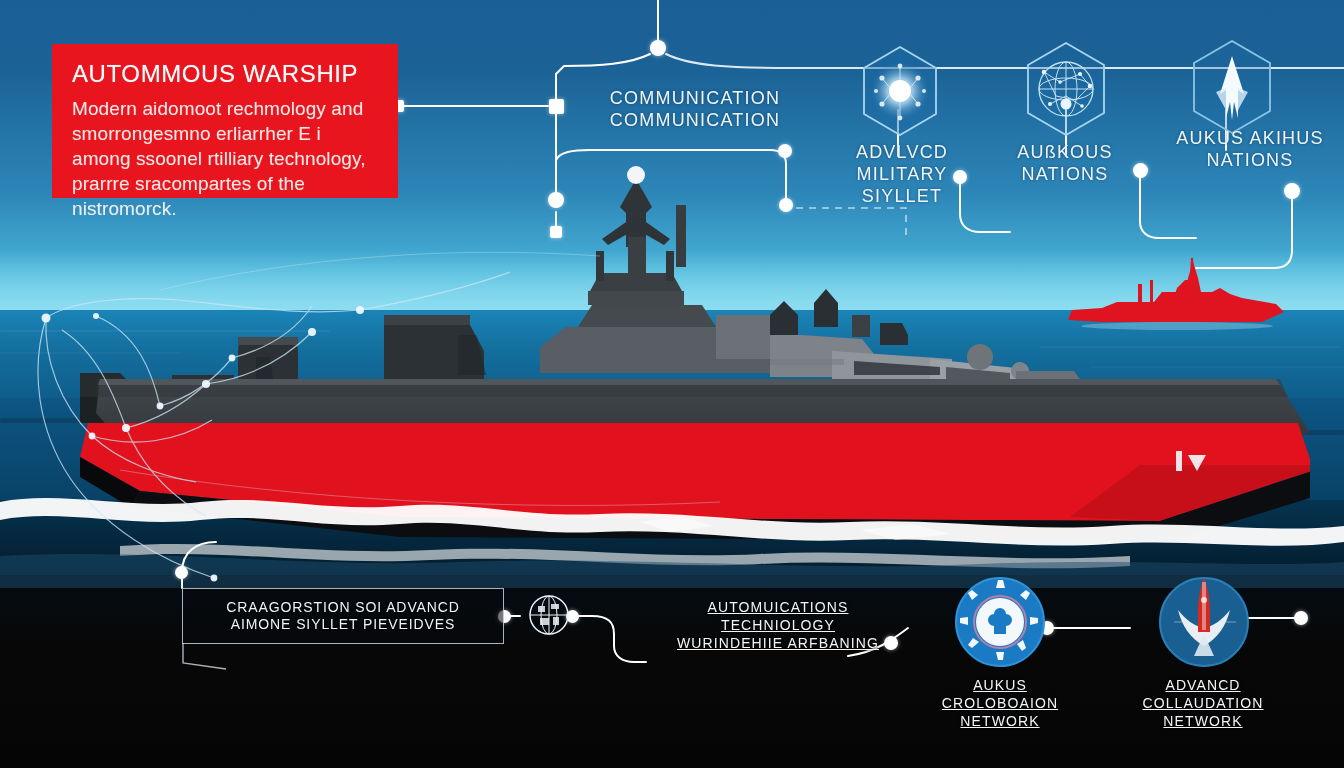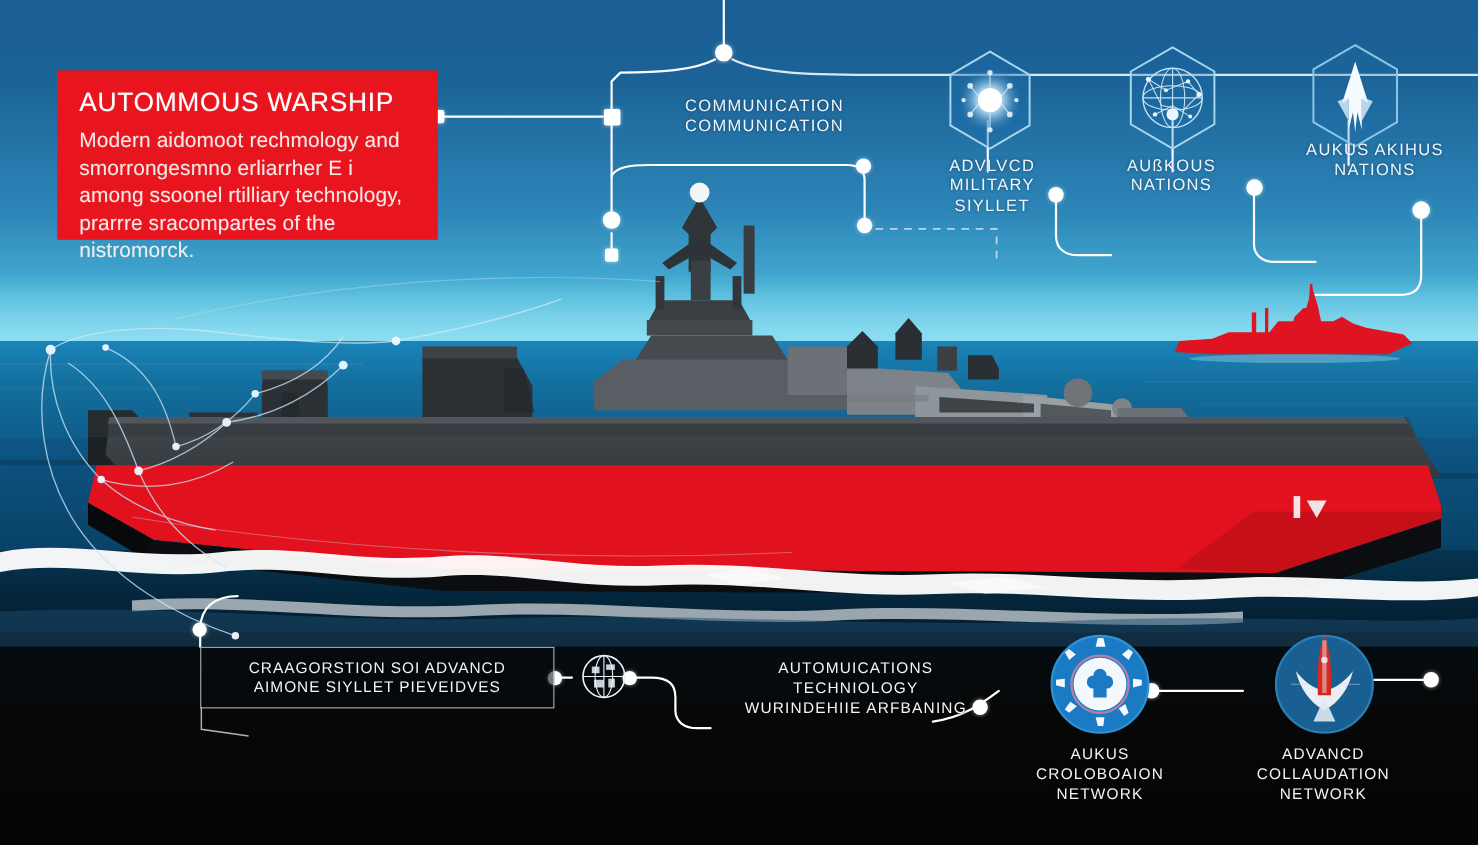--- a/index.html
+++ b/index.html
@@ -79,21 +79,20 @@
   .netlayer { position: absolute; left: 0; top: 0; width: 1344px; height: 768px; pointer-events: none; }
 
   
   .panel-red {
     position: absolute;
     left: 52px; top: 44px;
     width: 346px; height: 154px;
     background: #e8151f;
     padding: 14px 18px 28px 20px;
     box-sizing: border-box;
-    margin-top: 20px;
   }
   .panel-red .title {
     color: #ffffff;
     font-size: 24px;
     letter-spacing: 0.6px;
     font-weight: 400;
     margin: 4px 0 10px 0;
     line-height: 1;
     text-shadow: 0 0 1px rgba(255,255,255,0.45);
   }
@@ -103,21 +102,21 @@
     line-height: 1.32;
     letter-spacing: 0.1px;
     opacity: 0.96;
     text-shadow: 0 0 1px rgba(255,255,255,0.25);
   }
 
   
   .lbl {
     position: absolute;
     color: #eef6fb;
-    font-size: 15px;
+    font-size: 18px;
     line-height: 1.22;
     letter-spacing: 1.2px;
     text-shadow: 0 0 3px rgba(0,30,60,0.5);
     white-space: pre-line;
   }
   .lbl.c { text-align: center; }
 
   
   .hexwrap { position: absolute; }
   .hexwrap svg { display: block; }
@@ -152,20 +151,21 @@
   
   .lbl-dark {
     position: absolute;
     color: #f2f6fa;
     font-size: 14px;
     line-height: 1.3;
     letter-spacing: 1.1px;
     text-align: center;
     white-space: pre-line;
     text-shadow: 0 0 3px rgba(0,0,0,0.95);
+    text-decoration: underline;
   }
 
   
   .emblem { position: absolute; }
   .emblem svg { display: block; }
 
   
   .dot {
     position: absolute;
     background: #ffffff;

